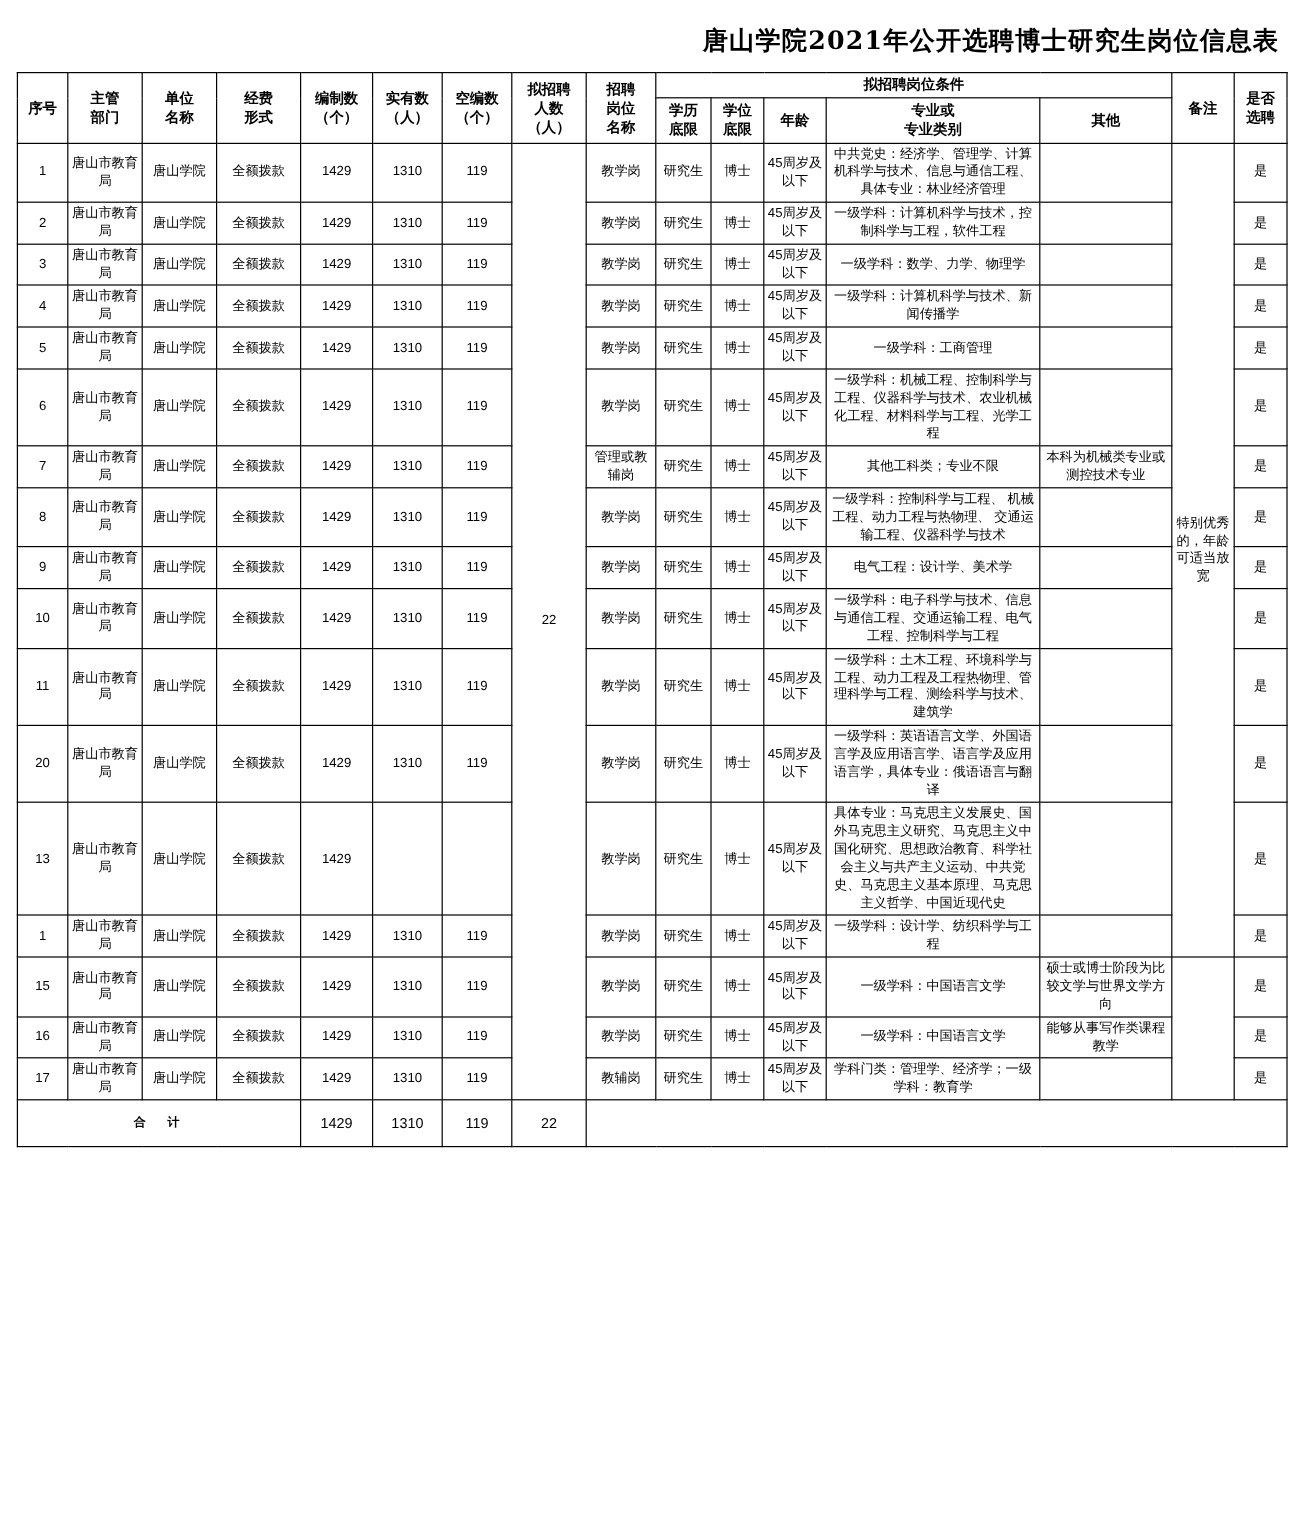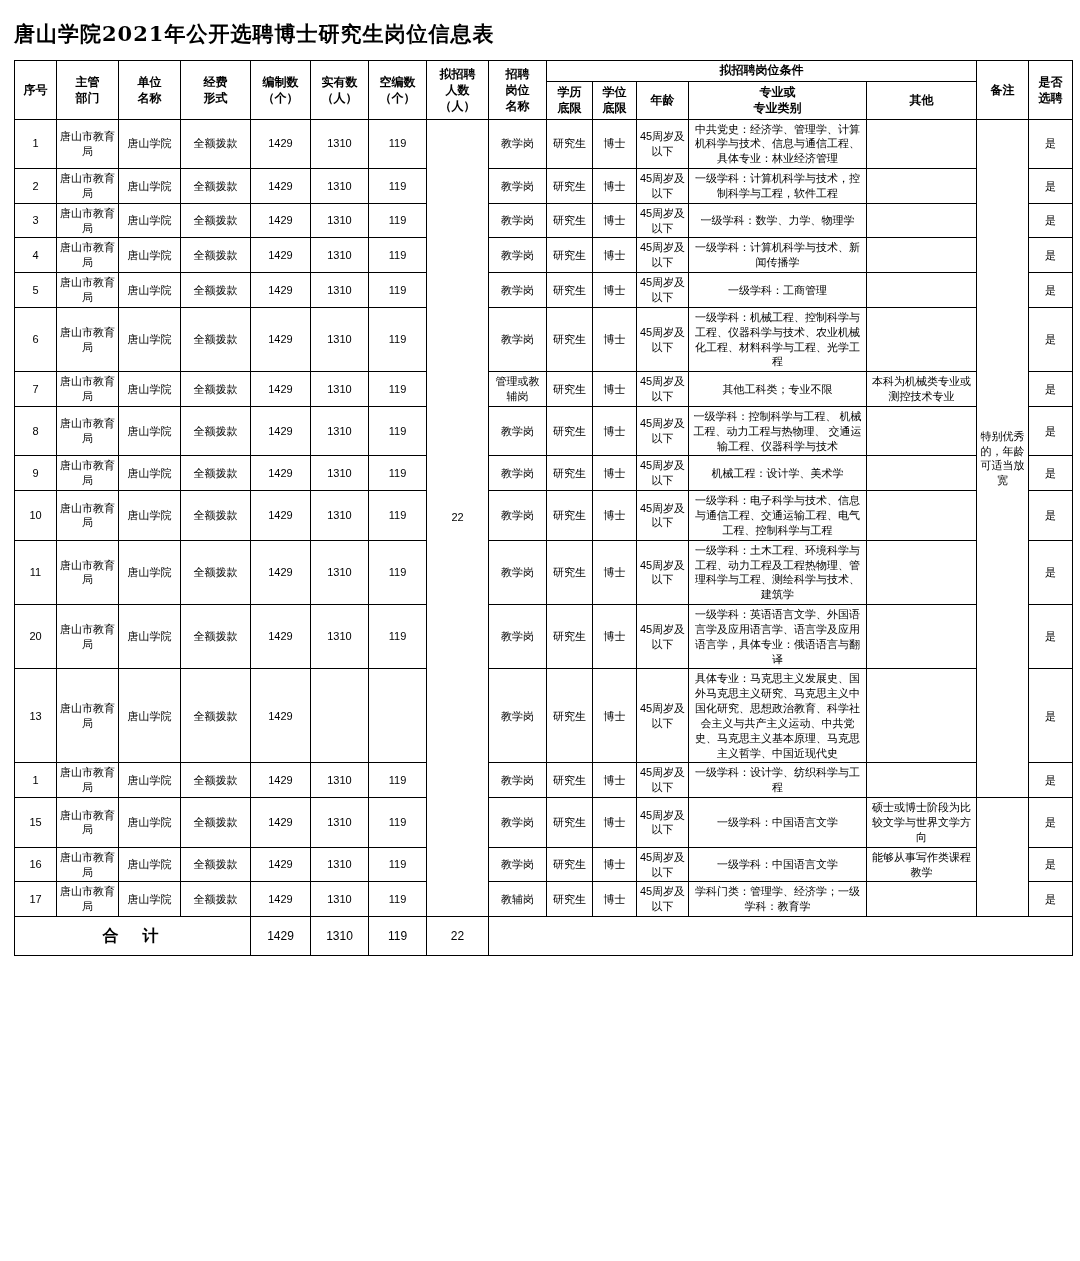--- a/index.html
+++ b/index.html
@@ -12,21 +12,21 @@
     font-family: "Liberation Sans", "DejaVu Sans", sans-serif;
     color: #000000;
   }
   .page {
     width: 1080px;
     min-height: 1261px;
     box-sizing: border-box;
     padding: 10px 14px 14px 14px;
   }
   .doc-title {
-    text-align: left;
+    text-align: right;
     font-size: 21px;
     font-weight: bold;
     letter-spacing: 1px;
     padding: 10px 0 12px 0;
     font-family: "DejaVu Serif", "Liberation Serif", serif;
   }
   table.info {
     border-collapse: collapse;
     width: 1052px;
     table-layout: fixed;
@@ -54,21 +54,21 @@
   }
   td.left-pad {
     padding-left: 3px;
     padding-right: 3px;
   }
   .spec {
     text-align: center;
     line-height: 1.4;
   }
   tr.total td {
-    font-size: 16px;
+    font-size: 10px;
     font-weight: bold;
     letter-spacing: 4px;
     height: 34px;
   }
   tr.total td.val {
     letter-spacing: 0;
     font-weight: normal;
     font-size: 12px;
   }
   .vert-note {
@@ -311,21 +311,21 @@
         <td>唐山市教育局</td>
         <td>唐山学院</td>
         <td>全额拨款</td>
         <td class="num">1429</td>
         <td class="num">1310</td>
         <td class="num">119</td>
         <td>教学岗</td>
         <td>研究生</td>
         <td>博士</td>
         <td>45周岁及以下</td>
-        <td class="spec">机械工程：设计学、美术学</td>
+        <td class="spec">电气工程：设计学、美术学</td>
         <td></td>
         <td>是</td>
       </tr>
 
       <tr>
         <td class="num">10</td>
         <td>唐山市教育局</td>
         <td>唐山学院</td>
         <td>全额拨款</td>
         <td class="num">1429</td>

